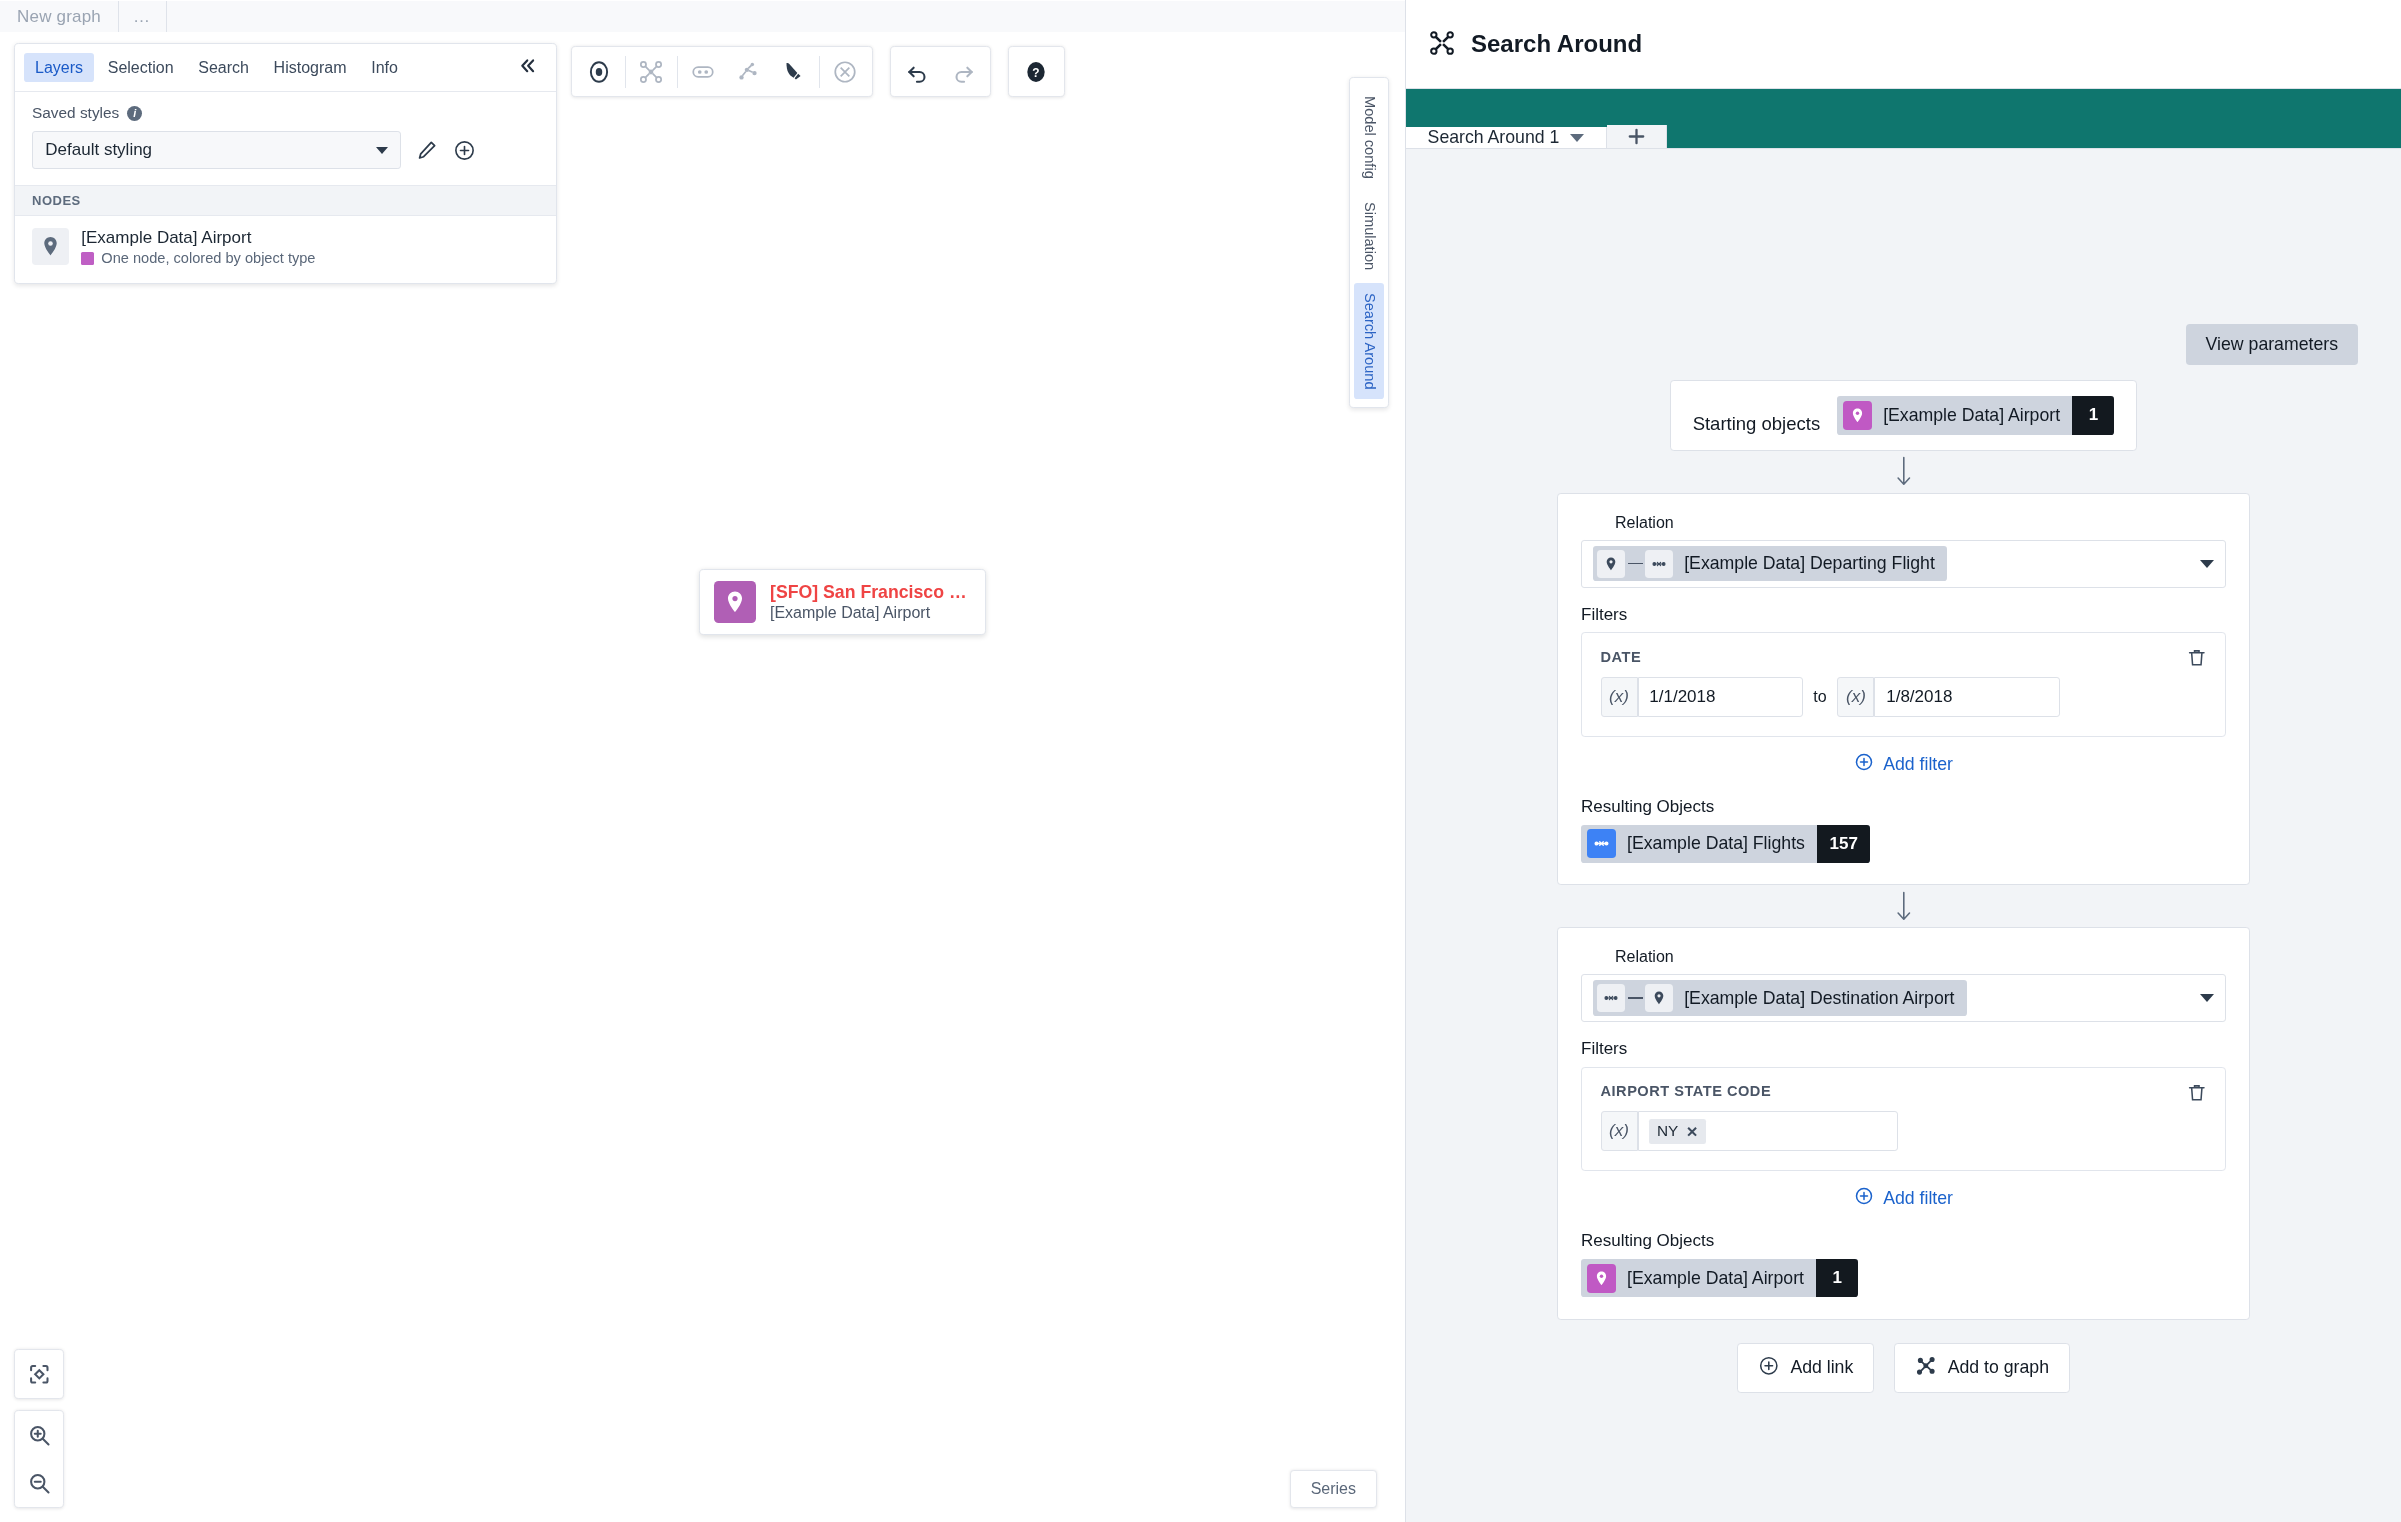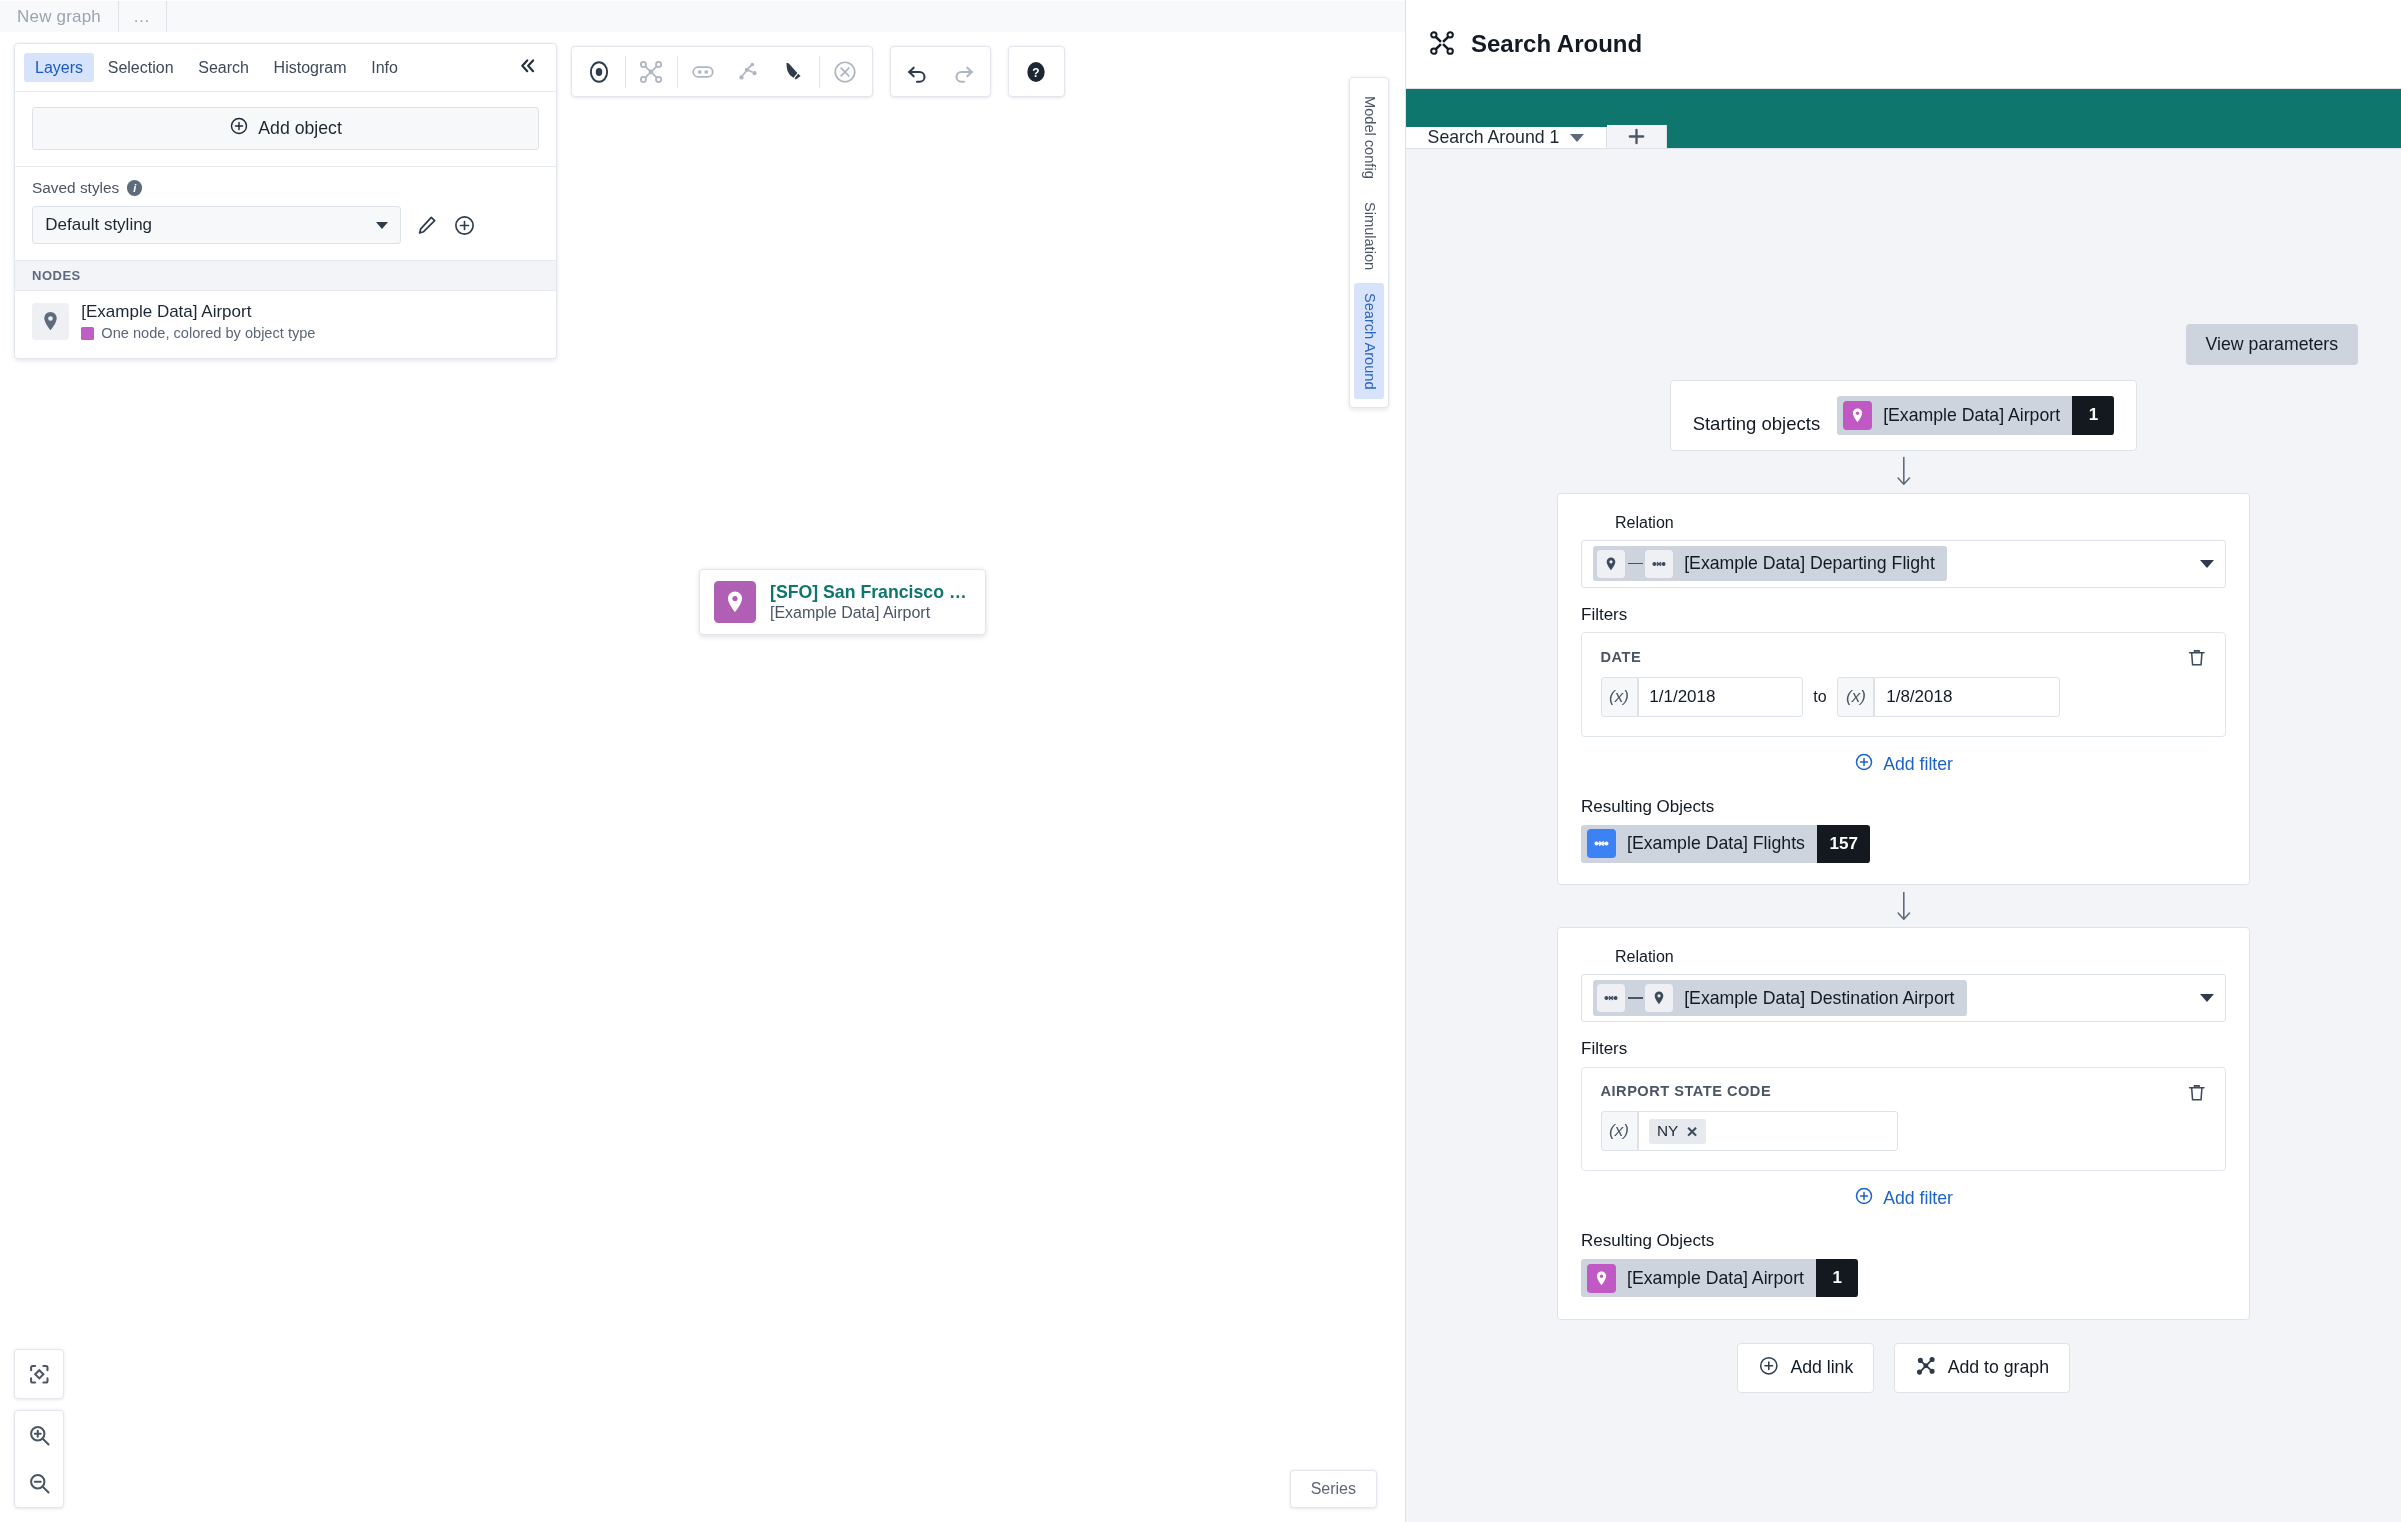--- a/index.html
+++ b/index.html
@@ -115,21 +115,21 @@
     position: absolute; left: 699px; top: 537px;
     background: #fff; border: 0.8px solid #e1e5ec; border-radius: 4.6px;
     box-shadow: 0 1.5px 5.4px rgba(16,22,26,.13);
     display: flex; align-items: center; gap: 14px; padding: 10.8px 18.5px 10.8px 14px;
     cursor: pointer;
   }
   #graph-node .gn-icon {
     width: 42px; height: 42px; background: #b05fb5; border-radius: 4.6px;
     display: flex; align-items: center; justify-content: center; flex: none;
   }
-  .gn-title { font-size: 17.7px; font-weight: bold; color: #0f766e; white-space: nowrap; }
+  .gn-title { font-size: 17.7px; font-weight: bold; color: #ef4444; white-space: nowrap; }
   .gn-sub { font-size: 16px; color: #4a5566; margin-top: 1.5px; white-space: nowrap; }
 
   
   #vtabs {
     position: absolute; left: 1349px; top: 45px; width: 40px;
     background: #fff; border: 0.8px solid #e1e5ec; border-radius: 4.6px;
     box-shadow: 0 1.5px 4.6px rgba(16,22,26,.10);
     padding: 7.7px 3.8px; display: flex; flex-direction: column; gap: 3.1px;
   }
   .vtab {
@@ -439,31 +439,20 @@
       <div class="ltab">Histogram</div>
       <div class="ltab">Info</div>
       <div class="collapse-btn">
         <svg width="21.6" height="21.6" viewBox="0 0 24 24" fill="none" stroke="#25303f" stroke-width="2.4" stroke-linecap="round" stroke-linejoin="round">
           <path d="M12.5 6l-5.5 6 5.5 6"></path>
             <path d="M19 6l-5.5 6 5.5 6"></path>
         </svg>
       </div>
     </div>
 
-    <div id="add-object-wrap">
-      <div id="add-object">
-        <span>
-          <svg width="20" height="20" viewBox="0 0 24 24" fill="none" stroke="#1c2733" stroke-width="1.7" stroke-linecap="round">
-            <circle cx="12" cy="12" r="9"></circle>
-              <path d="M12 7.8v8.4M7.8 12h8.4"></path>
-          </svg>
-        </span>
-        <span>Add object</span>
-      </div>
-    </div>
 
     <div id="saved-styles-sec">
       <div class="ss-label-row">
         <span class="ss-label">Saved styles</span>
         <span class="info-dot">i</span>
       </div>
       <div class="ss-row">
         <div class="ss-select">
           <span>Default styling</span>
           <span class="caret"></span>

